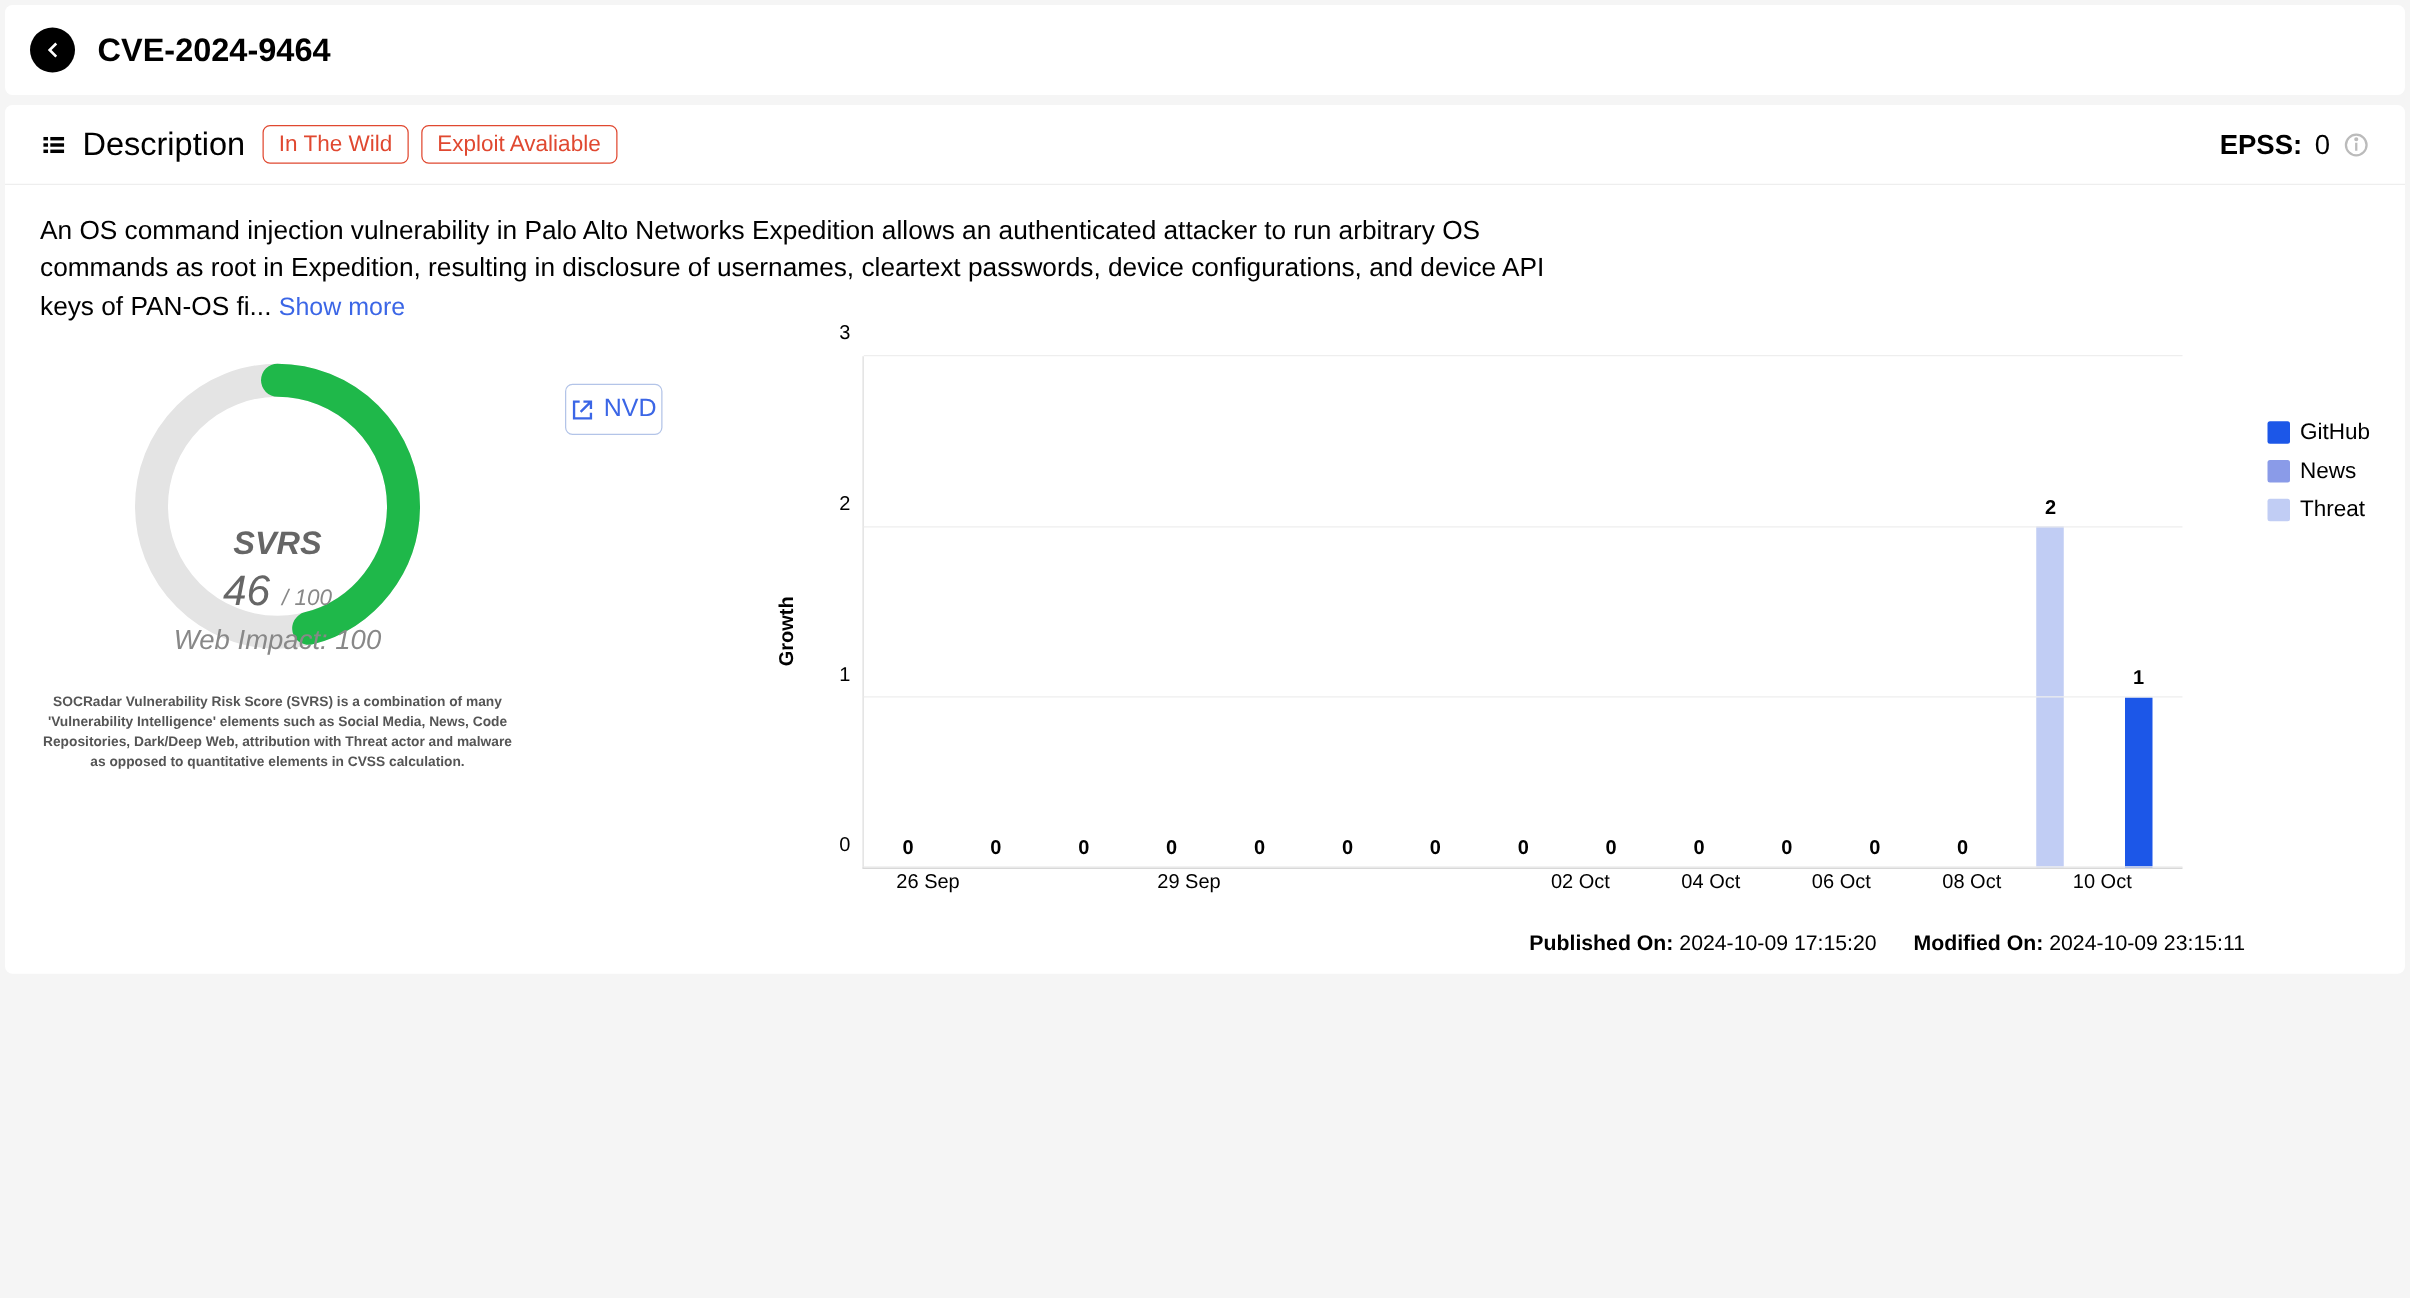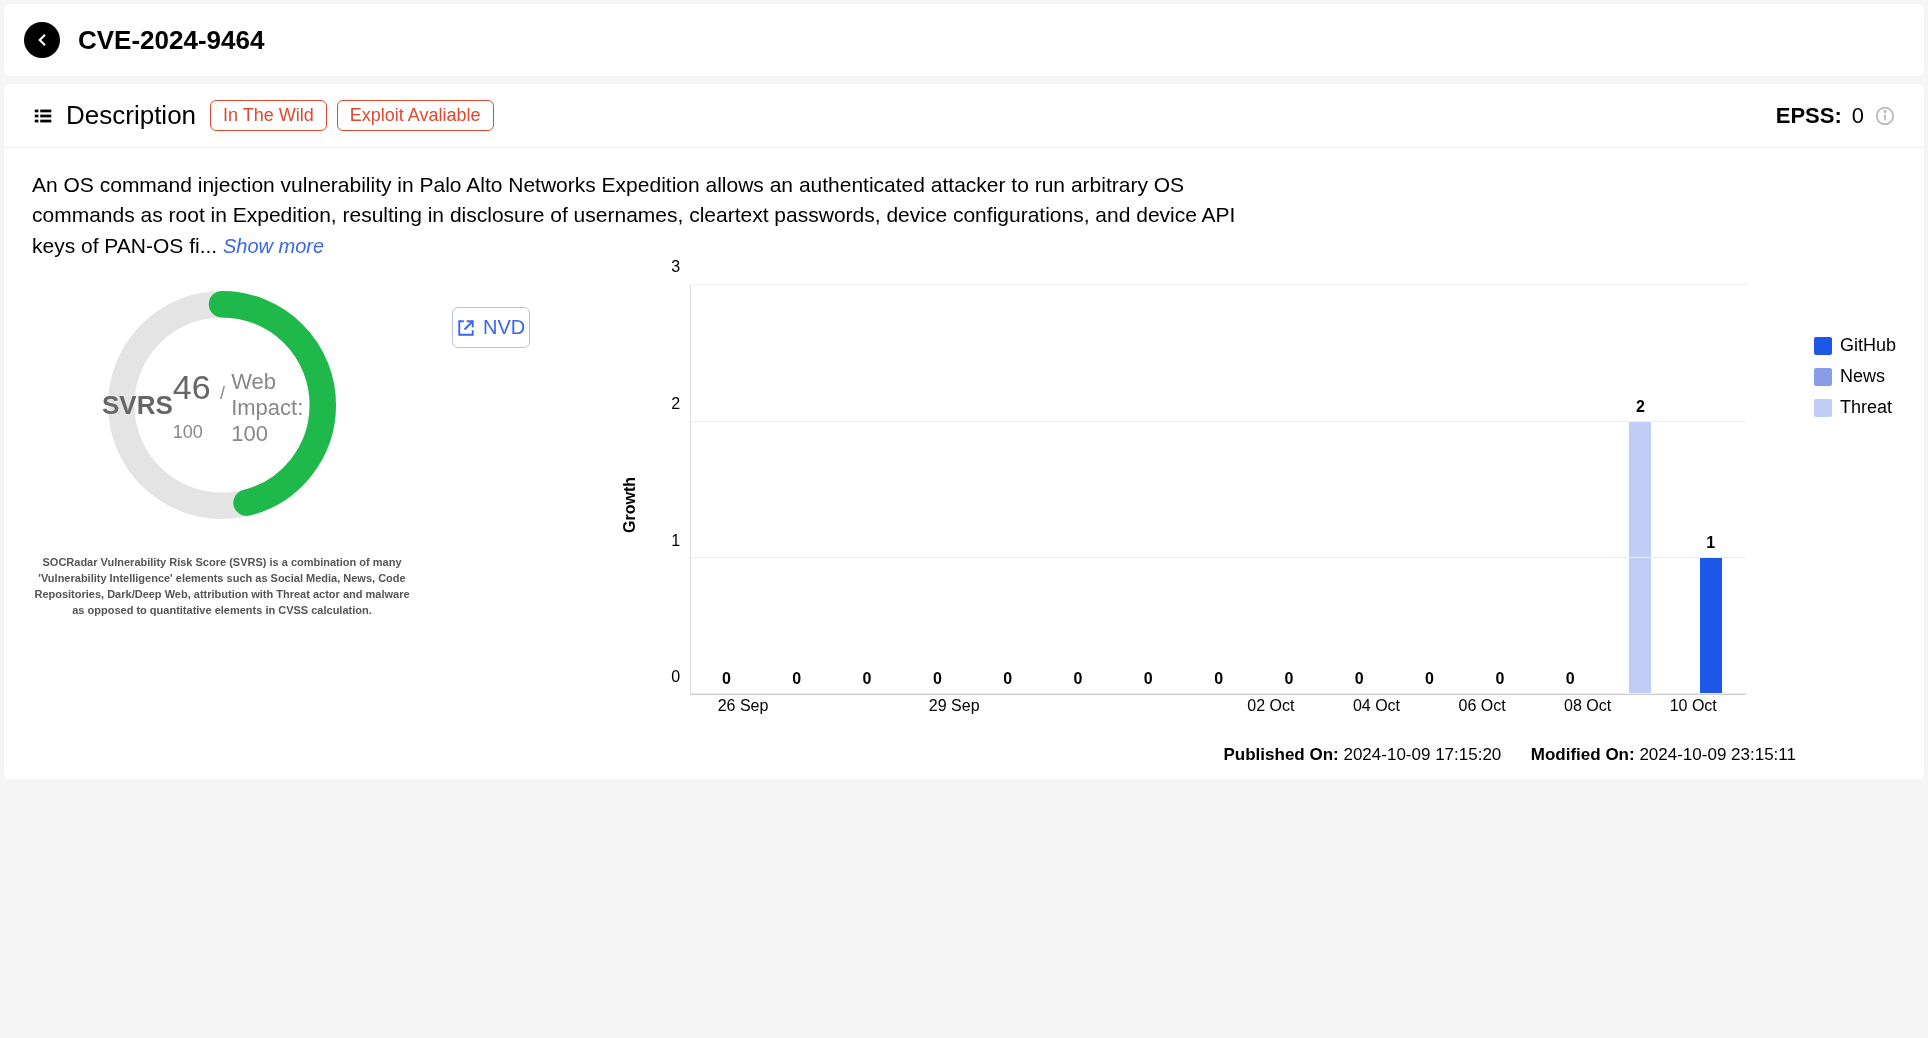--- a/index.html
+++ b/index.html
@@ -13,46 +13,46 @@
 .section-header { display: flex; align-items: center; padding: 16px 28px; border-bottom: 1px solid #eee; }
 .list-icon { width: 22px; height: 22px; margin-right: 12px; }
 .section-title { font-size: 26px; font-weight: 400; margin-right: 14px; }
 .badge { border: 1.5px solid #e04830; color: #e04830; background: #fff; padding: 4px 12px; border-radius: 6px; font-size: 18px; margin-right: 10px; }
 .spacer { flex: 1; }
 .epss { font-size: 22px; font-weight: 700; display: flex; align-items: center; gap: 10px; }
 .epss-val { font-weight: 400; }
 .info-icon { width: 22px; height: 22px; color: #bbb; }
 .body { padding: 22px 28px 14px; }
 .desc { font-size: 21px; line-height: 1.45; max-width: 1230px; }
-.show-more { color: #3b66e6; font-style: italic; font-size: 20px; cursor: pointer; }
+.show-more { color: #3b66e6; font-size: 20px; cursor: pointer; }
 .content-row { display: flex; margin-top: 24px; gap: 40px; }
 .gauge-col { display: flex; flex-direction: column; align-items: center; }
 .gauge-wrap { position: relative; width: 240px; height: 240px; }
 .gauge-wrap svg { width: 100%; height: 100%; }
-.gauge-center { position: absolute; inset: 0; display: flex; flex-direction: row; align-items: center; justify-content: center; }
+.gauge-center { position: absolute; inset: 0; display: flex; flex-direction: column; align-items: center; justify-content: flex-end; font-style: italic; }
 .gauge-label { font-size: 26px; font-weight: 700; color: #666; }
 .gauge-value { font-size: 34px; font-weight: 400; color: #666; margin-top: 4px; }
 .gauge-max { font-size: 18px; color: #888; }
 .gauge-sub { font-size: 22px; color: #888; margin-top: 6px; }
 .gauge-desc { font-size: 11px; color: #555; font-weight: 600; text-align: center; max-width: 380px; margin-top: 30px; line-height: 1.45; }
 .nvd-link { margin-top: 22px; border: 1px solid #b3c4e8; color: #3b66e6; padding: 8px 4px; border-radius: 6px; font-size: 20px; display: inline-flex; align-items: center; gap: 8px; cursor: pointer; }
 .nvd-link svg { width: 18px; height: 18px; }
 .chart-col { flex: 1; position: relative; }
 .chart-area { position: relative; height: 440px; margin-left: 60px; margin-right: 150px; }
 .y-label { position: absolute; left: 0; top: 50%; transform: translate(-50%, -50%) rotate(-90deg); font-size: 16px; font-weight: 700; }
 .y-ticks { position: absolute; left: 30px; top: 0; bottom: 30px; width: 20px; }
 .y-tick { position: absolute; right: 0; font-size: 16px; transform: translateY(-50%); }
 .plot { position: absolute; left: 60px; right: 0; top: 0; bottom: 30px; border-left: 1px solid #ddd; border-bottom: 1px solid #ccc; }
 .grid-line { position: absolute; left: 0; right: 0; border-top: 1px solid #eee; }
 .bars { position: absolute; inset: 0; display: flex; align-items: flex-end; }
 .bar-group { flex: 1; display: flex; flex-direction: column; align-items: center; position: relative; height: 100%; }
 .bar-stack { display: flex; gap: 3px; align-items: flex-end; position: absolute; bottom: 0; }
 .bar { width: 22px; }
 .bar-val { position: absolute; font-size: 16px; font-weight: 700; transform: translateX(-50%); left: 50%; }
-.x-ticks { position: absolute; left: 60px; right: 0; bottom: 0; height: 28px; display: flex; }
+.x-ticks { position: absolute; left: 60px; right: 12px; bottom: 0; height: 28px; display: flex; }
 .x-tick { flex: 1; text-align: center; font-size: 16px; }
 .legend { position: absolute; right: 0; top: 50px; }
 .legend-item { display: flex; align-items: center; gap: 8px; font-size: 18px; margin-bottom: 10px; }
 .legend-swatch { width: 18px; height: 18px; border-radius: 2px; }
 .meta-row { text-align: right; padding: 6px 28px 14px; font-size: 17px; margin-right: 100px; }
 .meta-label { font-weight: 700; }
 .meta-gap { display: inline-block; width: 20px; }
 </style>
 </head>
 <body>

